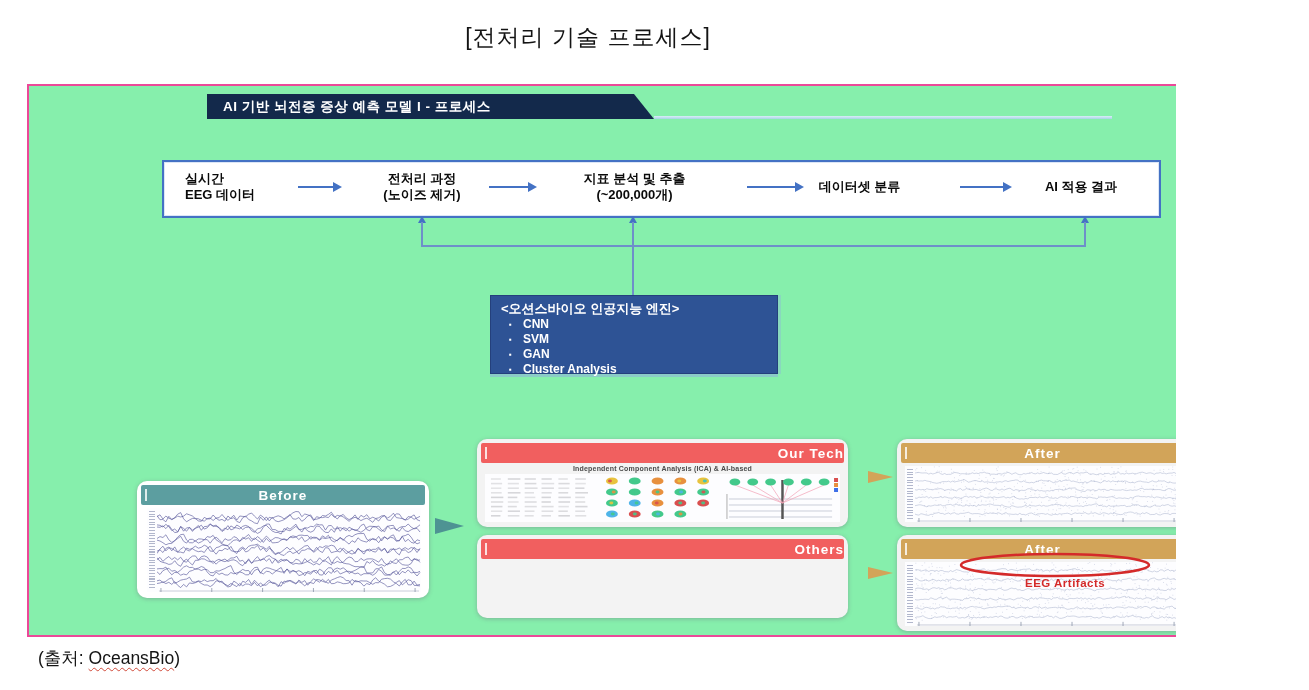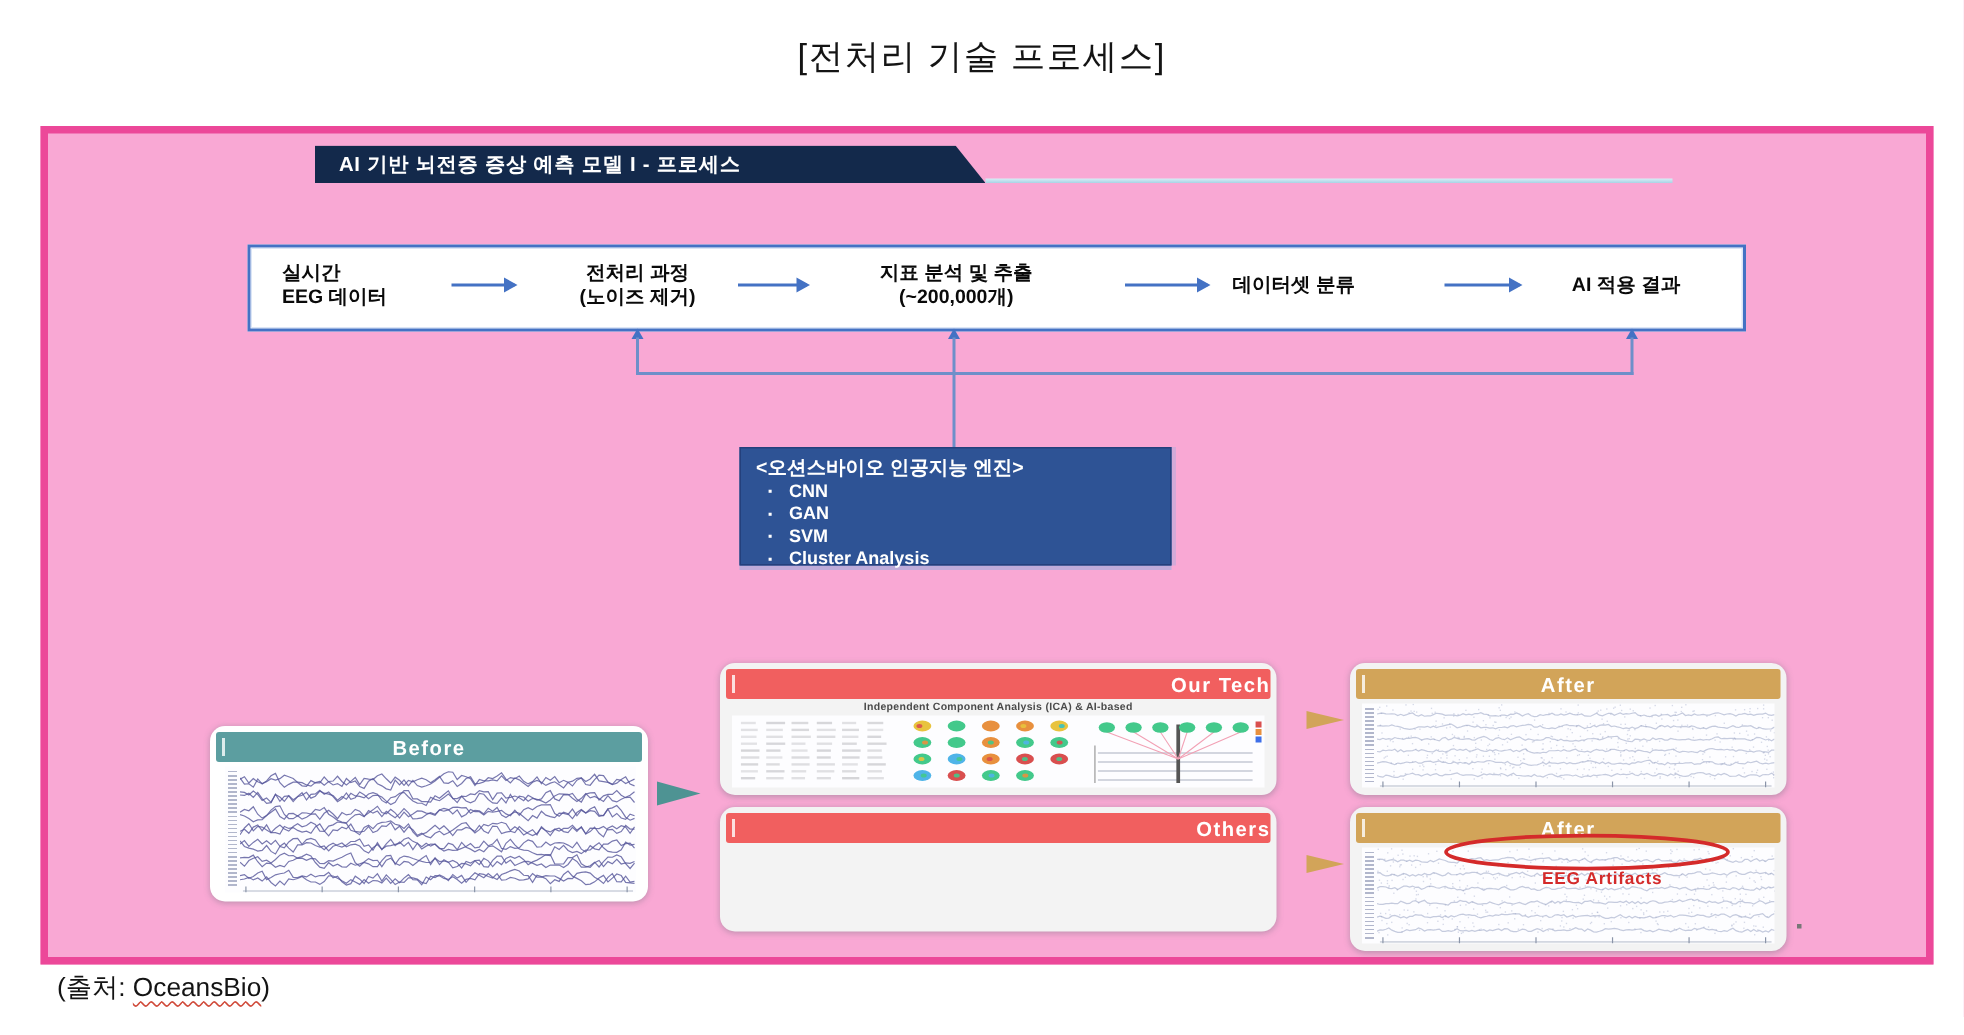--- a/index.html
+++ b/index.html
@@ -1,21 +1,21 @@
 <!DOCTYPE html>
 <html><head>
 <meta charset="utf-8">
 <style>
   html,body{margin:0;padding:0;background:#fff;}
-  .page{position:relative;width:1309px;height:690px;background:#fff;overflow:hidden;
+  .page{position:relative;width:1176px;height:690px;background:#fff;overflow:hidden;
         font-family:"Liberation Sans","DejaVu Sans",sans-serif;color:#111;}
   .doc-title{position:absolute;top:22px;left:0;width:100%;text-align:center;
              font-size:23px;letter-spacing:1px;color:#141414;}
   .outer-box{position:absolute;left:27px;top:84px;width:1252px;height:549px;
-             border:5px solid #ec4899;background:#f9a8d4;}
+             border:2px solid #ec4899;background:#86efac;}
   
   .banner{position:absolute;left:178px;top:8px;width:447px;height:25px;
           background:linear-gradient(180deg,#2d5280 0%,#1631557 40%,#13294B 55%,#0d1f3c 100%);
           background-color:#13294B;
           clip-path:polygon(0 0,calc(100% - 20px) 0,100% 100%,0 100%);
           display:flex;align-items:center;}
   .banner span{color:#fff;font-weight:bold;font-size:13.5px;padding-left:16px;letter-spacing:.5px;}
   .banner-underline{position:absolute;left:625px;top:30px;width:458px;height:3px;
                     background:linear-gradient(180deg,#d8eef6,#a9d3e6);}
   
@@ -116,22 +116,22 @@
     <div class="vline" style="left:392px;top:136px;height:25px;"></div>
     <div class="uphead" style="left:600px;top:130px;"></div>
     <div class="vline" style="left:603px;top:136px;height:73px;"></div>
     <div class="uphead" style="left:1052px;top:130px;"></div>
     <div class="vline" style="left:1055px;top:136px;height:25px;"></div>
     <div class="hline" style="left:392px;top:159px;width:665px;"></div>
 
     <div class="engine">
       <div class="engine-title">&lt;오션스바이오 인공지능 엔진&gt;</div>
       <div class="engine-item"><span class="bullet">▪</span><span>CNN</span></div>
+      <div class="engine-item"><span class="bullet">▪</span><span>SVM</span></div>
       <div class="engine-item"><span class="bullet">▪</span><span>GAN</span></div>
-      <div class="engine-item"><span class="bullet">▪</span><span>SVM</span></div>
       <div class="engine-item"><span class="bullet">▪</span><span>Cluster Analysis</span></div>
     </div>
 
     <div class="card card-white" style="left:108px;top:395px;width:292px;height:117px;">
       <div class="card-header teal">
         <span class="header-tick"></span>
         <span>Before</span>
       </div>
       <div class="eeg-panel" style="left:10px;right:8px;top:27px;bottom:6px;">
         <div class="axis-strip"></div>

